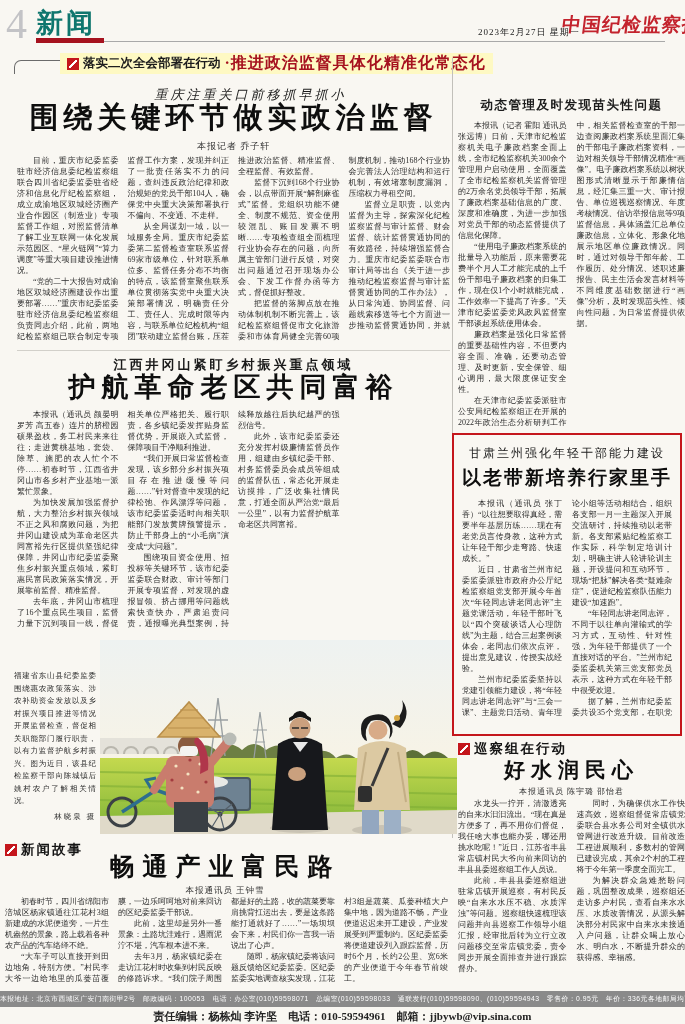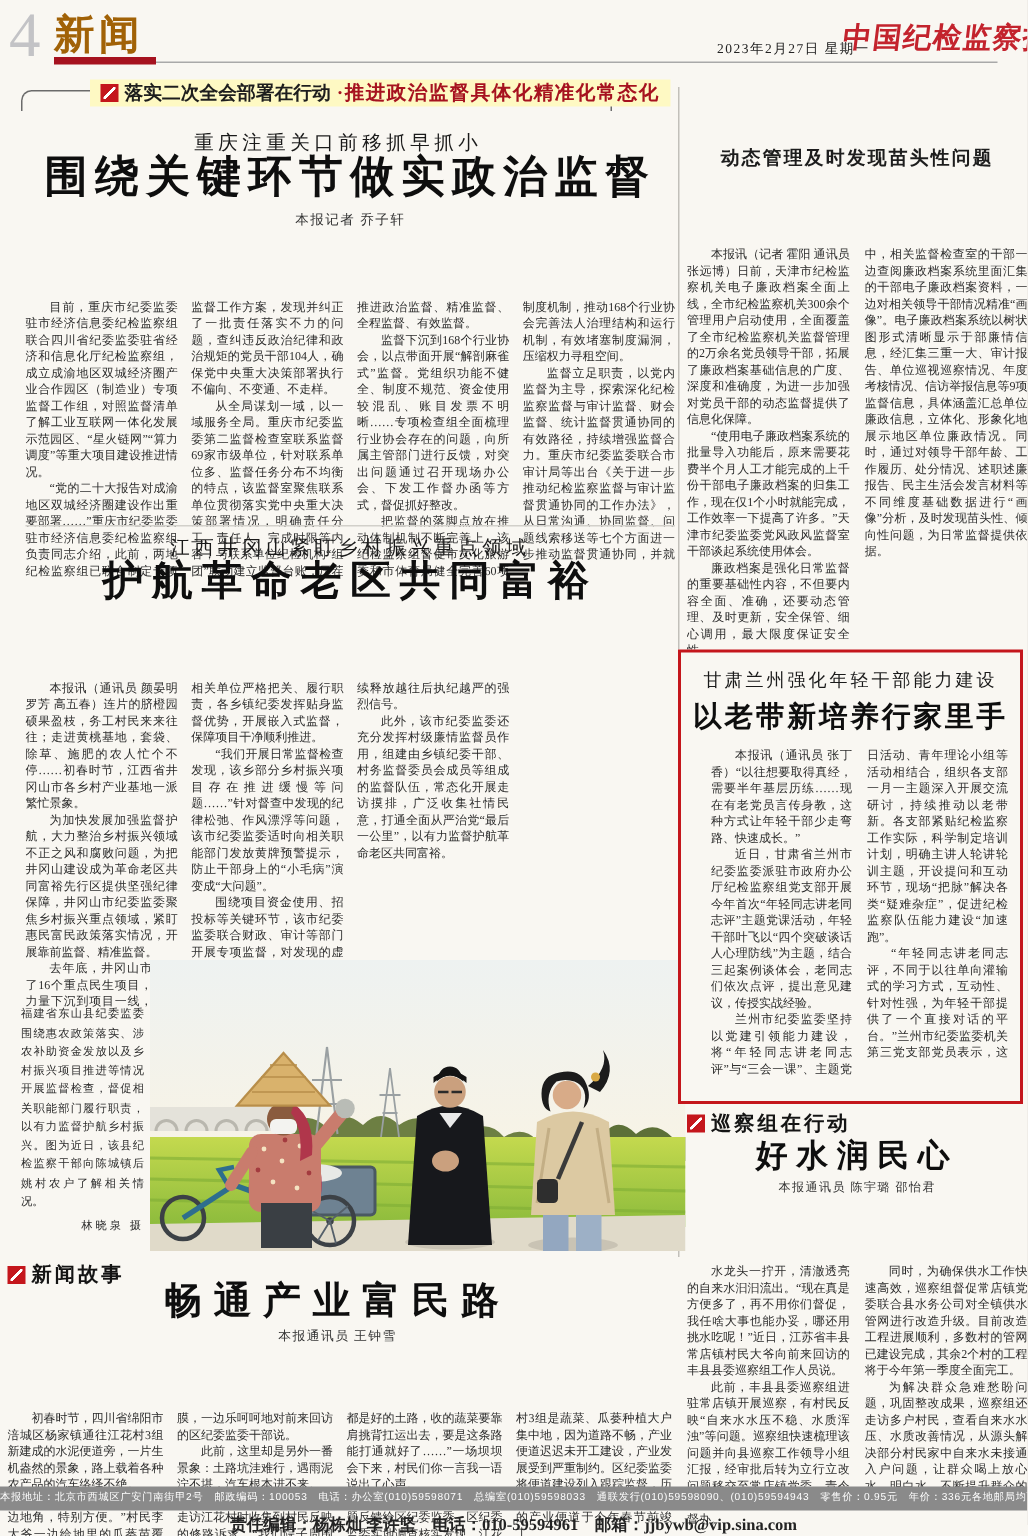--- a/index.html
+++ b/index.html
@@ -1,41 +1,41 @@
 <!DOCTYPE html>
 <html><head>
 <meta charset="utf-8">
 <style>
   html,body{margin:0;padding:0;background:#e8e6e0;}
   .page{position:relative;width:685px;height:1024px;background:#f9f7f2;overflow:hidden;
         font-family:"Liberation Serif","DejaVu Serif",serif;color:#222;}
   .abs{position:absolute;}
   
   .page-num{left:6px;top:0px;font-size:42px;color:#c3c3c6;font-weight:400;}
-  .section-name{left:36px;top:5px;font-size:27px;font-weight:700;letter-spacing:3px;color:#a16207;}
+  .section-name{left:36px;top:5px;font-size:27px;font-weight:700;letter-spacing:3px;color:#0f766e;}
   .head-rule{left:36px;top:41px;width:629px;height:1px;background:#a9a9a9;}
   .head-redbar{left:36px;top:38px;width:68px;height:5px;background:#a6121f;}
   .head-date{left:478px;top:26px;font-size:9px;letter-spacing:1px;color:#222;}
   .masthead{left:562px;top:12px;font-size:19px;font-weight:700;color:#c3232d;
             transform:skewX(-7deg);letter-spacing:1px;white-space:nowrap;}
   
   .banner-frame{left:14px;top:60px;width:392px;height:13px;border:1px solid #6b6b6b;
                 border-bottom:none;border-radius:7px 7px 0 0;}
   .banner-label{left:60px;top:53px;background:#fef9c3;padding:0 7px;display:flex;
                 align-items:center;gap:4px;white-space:nowrap;}
   .banner-title{font-size:12.5px;font-weight:700;color:#1d1d1d;font-family:"Liberation Sans","DejaVu Sans",sans-serif;}
-  .banner-sub{font-size:13px;font-weight:700;color:#a6121f;letter-spacing:1px;}
+  .banner-sub{font-size:16px;font-weight:700;color:#a6121f;letter-spacing:1px;}
   .red-icon{display:inline-block;width:12px;height:12px;background:#c4161c;position:relative;flex:0 0 auto;}
   .red-icon::after{content:"";position:absolute;left:2px;top:2px;width:8px;height:8px;
       background:linear-gradient(135deg,transparent 40%,#fff 40%,#fff 58%,transparent 58%);}
   
   .kicker{font-size:13px;letter-spacing:3px;text-align:center;color:#1a1a1a;}
   .headline{font-weight:700;text-align:center;color:#0e0e0e;white-space:nowrap;}
   .byline{font-size:9px;text-align:center;color:#333;letter-spacing:1px;}
-  .bodytext{font-size:8px;line-height:11px;text-align:justify;color:#2c2c2c;overflow:hidden;column-fill:auto;margin-top:44px;}
+  .bodytext{font-size:8px;line-height:11px;text-align:justify;color:#2c2c2c;overflow:hidden;column-fill:auto;}
   .bodytext .para{margin:0;text-indent:2em;}
   .cols4{column-count:4;column-gap:9px;}
   .cols2{column-count:2;column-gap:10px;}
   .thin-rule{height:1px;background:#d2d0ca;}
   .v-divider{width:1px;background:#c2c0ba;}
   
   .sec-label{display:flex;align-items:center;gap:4px;}
   .sec-label-text{font-size:13.5px;font-weight:700;letter-spacing:2px;color:#141414;}
   
   .red-box{border:2.5px solid #c4161c;background:#f9f7f2;}
@@ -62,35 +62,35 @@
 
   <div class="abs banner-frame"></div>
   <div class="abs banner-label">
     <span class="red-icon"></span>
     <span class="banner-title">落实二次全会部署在行动</span>
     <span class="banner-sub">·推进政治监督具体化精准化常态化</span>
   </div>
 
   <div class="abs v-divider" style="left:452px;top:58px;height:780px;"></div>
 
-  <div class="abs kicker" style="left:9px;top:86px;width:433px;">重庆注重关口前移抓早抓小</div>
+  <div class="abs kicker" style="left:34px;top:86px;width:433px;font-style:italic;">重庆注重关口前移抓早抓小</div>
   <div class="abs headline" style="left:17px;top:98px;width:433px;font-size:29px;letter-spacing:5px;">围绕关键环节做实政治监督</div>
   <div class="abs byline" style="left:17px;top:140px;width:433px;">本报记者 乔子轩</div>
   <div class="abs bodytext cols4" style="left:17px;top:155px;width:433px;height:189px;">
       <p class="para">目前，重庆市纪委监委驻市经济信息委纪检监察组联合四川省纪委监委驻省经济和信息化厅纪检监察组，成立成渝地区双城经济圈产业合作园区（制造业）专项监督工作组，对照监督清单了解工业互联网一体化发展示范园区、“星火链网”“算力调度”等重大项目建设推进情况。</p>
       <p class="para">“党的二十大报告对成渝地区双城经济圈建设作出重要部署……”重庆市纪委监委驻市经济信息委纪检监察组负责同志介绍，此前，两地纪检监察组已联合制定专项监督工作方案，发现并纠正了一批责任落实不力的问题，查纠违反政治纪律和政治规矩的党员干部104人，确保党中央重大决策部署执行不偏向、不变通、不走样。</p>
       <p class="para">从全局谋划一域，以一域服务全局。重庆市纪委监委第二监督检查室联系监督69家市级单位，针对联系单位多、监督任务分布不均衡的特点，该监督室聚焦联系单位贯彻落实党中央重大决策部署情况，明确责任分工、责任人、完成时限等内容，与联系单位纪检机构“组团”联动建立监督台账，压茬推进政治监督、精准监督、全程监督、有效监督。</p>
       <p class="para">监督下沉到168个行业协会，以点带面开展“解剖麻雀式”监督。党组织功能不健全、制度不规范、资金使用较混乱、账目发票不明晰……专项检查组全面梳理行业协会存在的问题，向所属主管部门进行反馈，对突出问题通过召开现场办公会、下发工作督办函等方式，督促抓好整改。</p>
       <p class="para">把监督的落脚点放在推动体制机制不断完善上，该纪检监察组督促市文化旅游委和市体育局健全完善60项制度机制，推动168个行业协会完善法人治理结构和运行机制，有效堵塞制度漏洞，压缩权力寻租空间。</p>
       <p class="para">监督立足职责，以党内监督为主导，探索深化纪检监察监督与审计监督、财会监督、统计监督贯通协同的有效路径，持续增强监督合力。重庆市纪委监委联合市审计局等出台《关于进一步推动纪检监察监督与审计监督贯通协同的工作办法》，从日常沟通、协同监督、问题线索移送等七个方面进一步推动监督贯通协同，并就增强监督质效、成果共享、保障措施等方面作出规定。</p>
     </div>
 
   <div class="abs thin-rule" style="left:17px;top:350px;width:433px;"></div>
 
-  <div class="abs kicker" style="left:17px;top:356px;width:433px;">江西井冈山紧盯乡村振兴重点领域</div>
+  <div class="abs kicker" style="left:17px;top:356px;width:433px;font-weight:bold;">江西井冈山紧盯乡村振兴重点领域</div>
   <div class="abs headline" style="left:17px;top:369px;width:433px;font-size:27px;letter-spacing:6px;">护航革命老区共同富裕</div>
   <div class="abs bodytext cols4" style="left:17px;top:409px;width:433px;height:224px;">
       <p class="para">本报讯（通讯员 颜晏明 罗芳 高五春）连片的脐橙园硕果盈枝，务工村民来来往往；走进黄桃基地，套袋、除草、施肥的农人忙个不停……初春时节，江西省井冈山市各乡村产业基地一派繁忙景象。</p>
       <p class="para">为加快发展加强监督护航，大力整治乡村振兴领域不正之风和腐败问题，为把井冈山建设成为革命老区共同富裕先行区提供坚强纪律保障，井冈山市纪委监委聚焦乡村振兴重点领域，紧盯惠民富民政策落实情况，开展靠前监督、精准监督。</p>
       <p class="para">去年底，井冈山市梳理了16个重点民生项目，监督力量下沉到项目一线，督促相关单位严格把关、履行职责，各乡镇纪委发挥贴身监督优势，开展嵌入式监督，保障项目干净顺利推进。</p>
       <p class="para">“我们开展日常监督检查发现，该乡部分乡村振兴项目存在推进缓慢等问题……”针对督查中发现的纪律松弛、作风漂浮等问题，该市纪委监委适时向相关职能部门发放黄牌预警提示，防止干部身上的“小毛病”演变成“大问题”。</p>
       <p class="para">围绕项目资金使用、招投标等关键环节，该市纪委监委联合财政、审计等部门开展专项监督，对发现的虚报冒领、挤占挪用等问题线索快查快办，严肃追责问责，通报曝光典型案例，持续释放越往后执纪越严的强烈信号。</p>
       <p class="para">此外，该市纪委监委还充分发挥村级廉情监督员作用，组建由乡镇纪委干部、村务监督委员会成员等组成的监督队伍，常态化开展走访摸排，广泛收集社情民意，打通全面从严治党“最后一公里”，以有力监督护航革命老区共同富裕。</p>
     </div>
 
@@ -187,21 +187,21 @@
   <div class="abs bodytext cols2" style="left:458px;top:120px;width:227px;height:308px;">
       <p class="para">本报讯（记者 霍阳 通讯员 张远博）日前，天津市纪检监察机关电子廉政档案全面上线，全市纪检监察机关300余个管理用户启动使用，全面覆盖了全市纪检监察机关监督管理的2万余名党员领导干部，拓展了廉政档案基础信息的广度、深度和准确度，为进一步加强对党员干部的动态监督提供了信息化保障。</p>
       <p class="para">“使用电子廉政档案系统的批量导入功能后，原来需要花费半个月人工才能完成的上千份干部电子廉政档案的归集工作，现在仅1个小时就能完成，工作效率一下提高了许多。”天津市纪委监委党风政风监督室干部谈起系统使用体会。</p>
       <p class="para">廉政档案是强化日常监督的重要基础性内容，不但要内容全面、准确，还要动态管理、及时更新，安全保管、细心调用，最大限度保证安全性。</p>
       <p class="para">在天津市纪委监委派驻市公安局纪检监察组正在开展的2022年政治生态分析研判工作中，相关监督检查室的干部一边查阅廉政档案系统里面汇集的干部电子廉政档案资料，一边对相关领导干部情况精准“画像”。电子廉政档案系统以树状图形式清晰显示于部廉情信息，经汇集三重一大、审计报告、单位巡视巡察情况、年度考核情况、信访举报信息等9项监督信息，具体涵盖汇总单位廉政信息，立体化、形象化地展示地区单位廉政情况。同时，通过对领导干部年龄、工作履历、处分情况、述职述廉报告、民主生活会发言材料等不同维度基础数据进行“画像”分析，及时发现苗头性、倾向性问题，为日常监督提供依据。</p>
     </div>
 
   <div class="abs red-box" style="left:452px;top:433px;width:226px;height:299px;">
     <div class="kicker" style="margin-top:10px;font-size:12px;letter-spacing:2px;">甘肃兰州强化年轻干部能力建设</div>
     <div class="headline" style="font-size:19px;letter-spacing:2px;margin-top:3px;">以老带新培养行家里手</div>
-    <div class="bodytext cols2" style="margin:7px 8px 0 20px;height:226px;">
+    <div class="bodytext cols2" style="margin:7px 8px 0 8px;height:226px;">
         <p class="para">本报讯（通讯员 张丁香）“以往想要取得真经，需要半年基层历练……现在有老党员言传身教，这种方式让年轻干部少走弯路、快速成长。”</p>
         <p class="para">近日，甘肃省兰州市纪委监委派驻市政府办公厅纪检监察组党支部开展今年首次“年轻同志讲老同志评”主题党课活动，年轻干部叶飞以“四个突破谈话人心理防线”为主题，结合三起案例谈体会，老同志们依次点评，提出意见建议，传授实战经验。</p>
         <p class="para">兰州市纪委监委坚持以党建引领能力建设，将“年轻同志讲老同志评”与“三会一课”、主题党日活动、青年理论小组等活动相结合，组织各支部一月一主题深入开展交流研讨，持续推动以老带新。各支部紧贴纪检监察工作实际，科学制定培训计划，明确主讲人轮讲轮训主题，开设提问和互动环节，现场“把脉”解决各类“疑难杂症”，促进纪检监察队伍能力建设“加速跑”。</p>
         <p class="para">“年轻同志讲老同志评，不同于以往单向灌输式的学习方式，互动性、针对性强，为年轻干部提供了一个直接对话的平台。”兰州市纪委监委机关第三党支部党员表示，这种方式在年轻干部中很受欢迎。</p>
         <p class="para">据了解，兰州市纪委监委共设35个党支部，在职党员300多人。“年轻同志讲老同志评”主题党课活动开展以来，内容涵盖了党的二十大关于全面从严治党战略部署、《中国共产党纪律处分条例》等党内法规、监督执纪执法日常实务、巡视巡察相关材料等，把党的最新理论成果和纪检监察业务知识融会贯通。</p>
       </div>
   </div>
 
   <div class="abs sec-label" style="left:458px;top:740px;">
     <span class="red-icon"></span>

